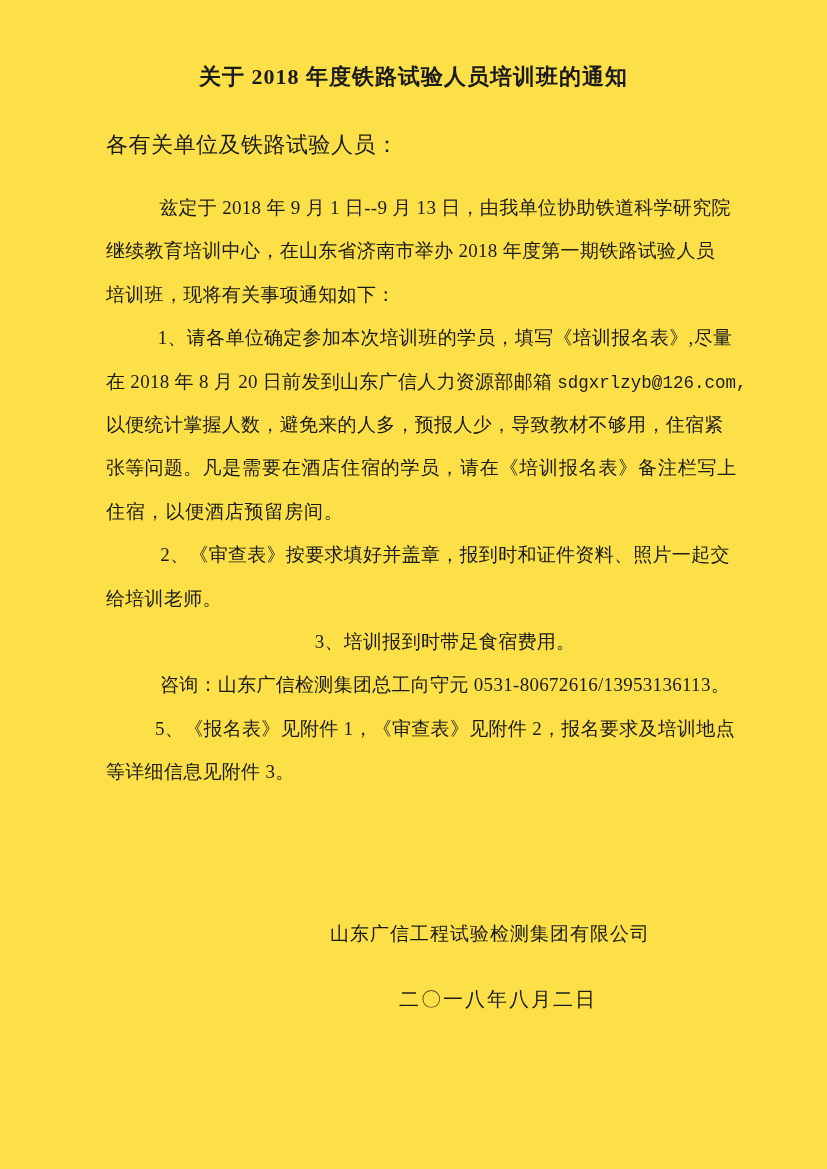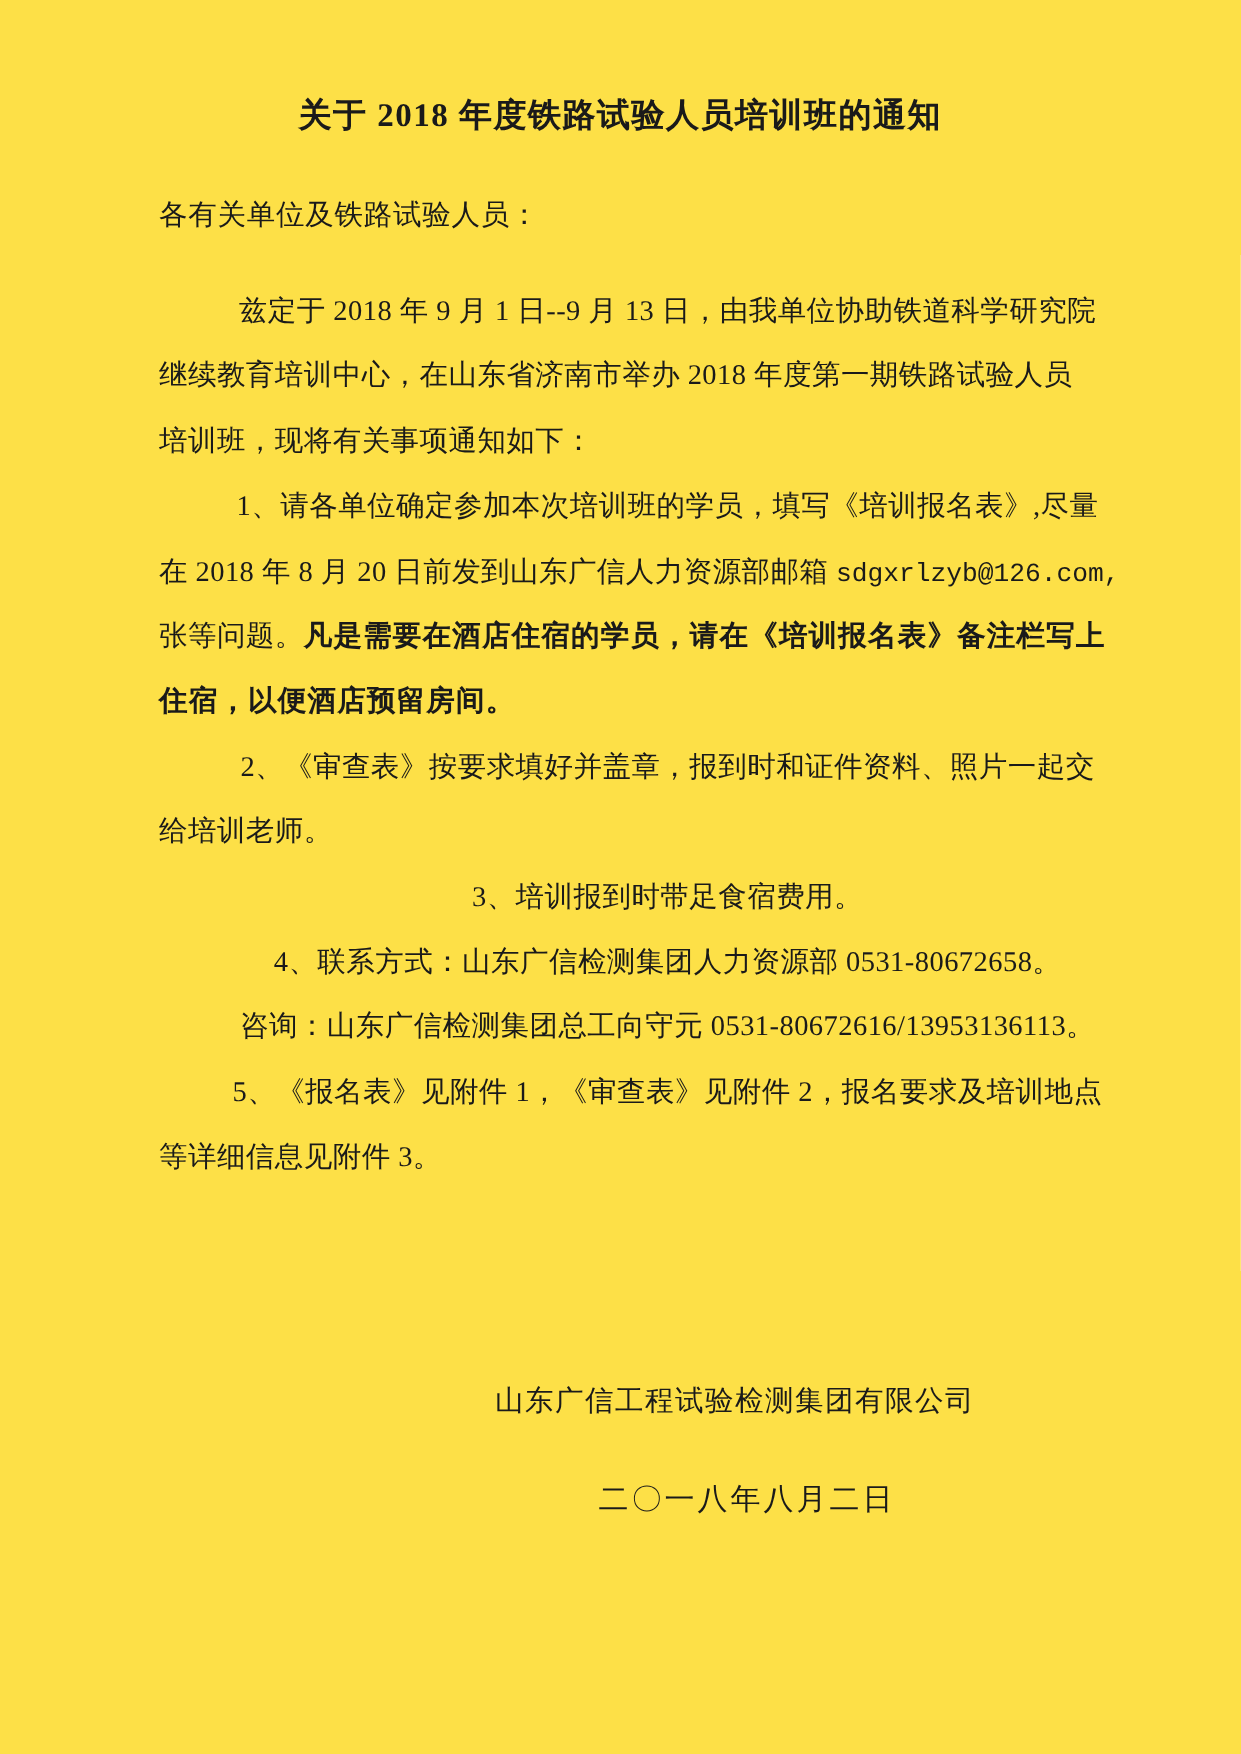--- a/index.html
+++ b/index.html
@@ -28,21 +28,21 @@
     text-align: center;
     font-size: 22px;
     font-weight: bold;
     letter-spacing: 1px;
     white-space: nowrap;
   }
   .salutation {
     position: absolute;
     top: 130px;
     left: 106px;
-    font-size: 19px;
+    font-size: 22px;
     letter-spacing: 0.5px;
     white-space: nowrap;
   }
   .doc-body {
     position: absolute;
     top: 186px;
     left: 106px;
     width: 640px;
     font-size: 19px;
     line-height: 43.4px;
@@ -50,21 +50,21 @@
   }
   .line {
     white-space: nowrap;
     height: 43.4px;
   }
   .line.indent {
     padding-left: 38px;
     text-align: center;
   }
   .seg-bold {
-    font-weight: bold;
+    font-weight: normal;
     font-family: "Liberation Sans", sans-serif;
     letter-spacing: 0.8px;
   }
   .seg-mono {
     font-family: "Liberation Mono", monospace;
     font-size: 17.5px;
     letter-spacing: 0;
     text-align: right;
   }
   .signature {
@@ -92,26 +92,26 @@
   <h1 class="doc-title">关于 2018 年度铁路试验人员培训班的通知</h1>
 
   <div class="salutation">各有关单位及铁路试验人员：</div>
 
   <div class="doc-body">
       <div class="line indent"><span>兹定于 2018 年 9 月 1 日--9 月 13 日，由我单位协助铁道科学研究院</span></div>
       <div class="line"><span>继续教育培训中心，在山东省济南市举办 2018 年度第一期铁路试验人员</span></div>
       <div class="line"><span>培训班，现将有关事项通知如下：</span></div>
       <div class="line indent"><span>1、请各单位确定参加本次培训班的学员，填写《培训报名表》,尽量</span></div>
       <div class="line"><span>在 2018 年 8 月 20 日前发到山东广信人力资源部邮箱 </span><span class="seg-mono">sdgxrlzyb@126.com,</span></div>
+      <div class="line"><span>以便统计掌握人数，避免来的人多，预报人少，导致教材不够用，住宿紧</span></div>
       <div class="line"><span>张等问题。</span><span class="seg-bold">凡是需要在酒店住宿的学员，请在《培训报名表》备注栏写上</span></div>
       <div class="line"><span class="seg-bold">住宿，以便酒店预留房间。</span></div>
       <div class="line indent"><span>2、《审查表》按要求填好并盖章，报到时和证件资料、照片一起交</span></div>
       <div class="line"><span>给培训老师。</span></div>
       <div class="line indent"><span>3、培训报到时带足食宿费用。</span></div>
-      <div class="line indent"><span>4、联系方式：山东广信检测集团人力资源部 0531-80672658。</span></div>
       <div class="line indent"><span>咨询：山东广信检测集团总工向守元 0531-80672616/13953136113。</span></div>
       <div class="line indent"><span>5、《报名表》见附件 1，《审查表》见附件 2，报名要求及培训地点</span></div>
       <div class="line"><span>等详细信息见附件 3。</span></div>
     </div>
 
   <div class="signature">山东广信工程试验检测集团有限公司</div>
 
   <div class="sign-date">二〇一八年八月二日</div>
 </div>
 

